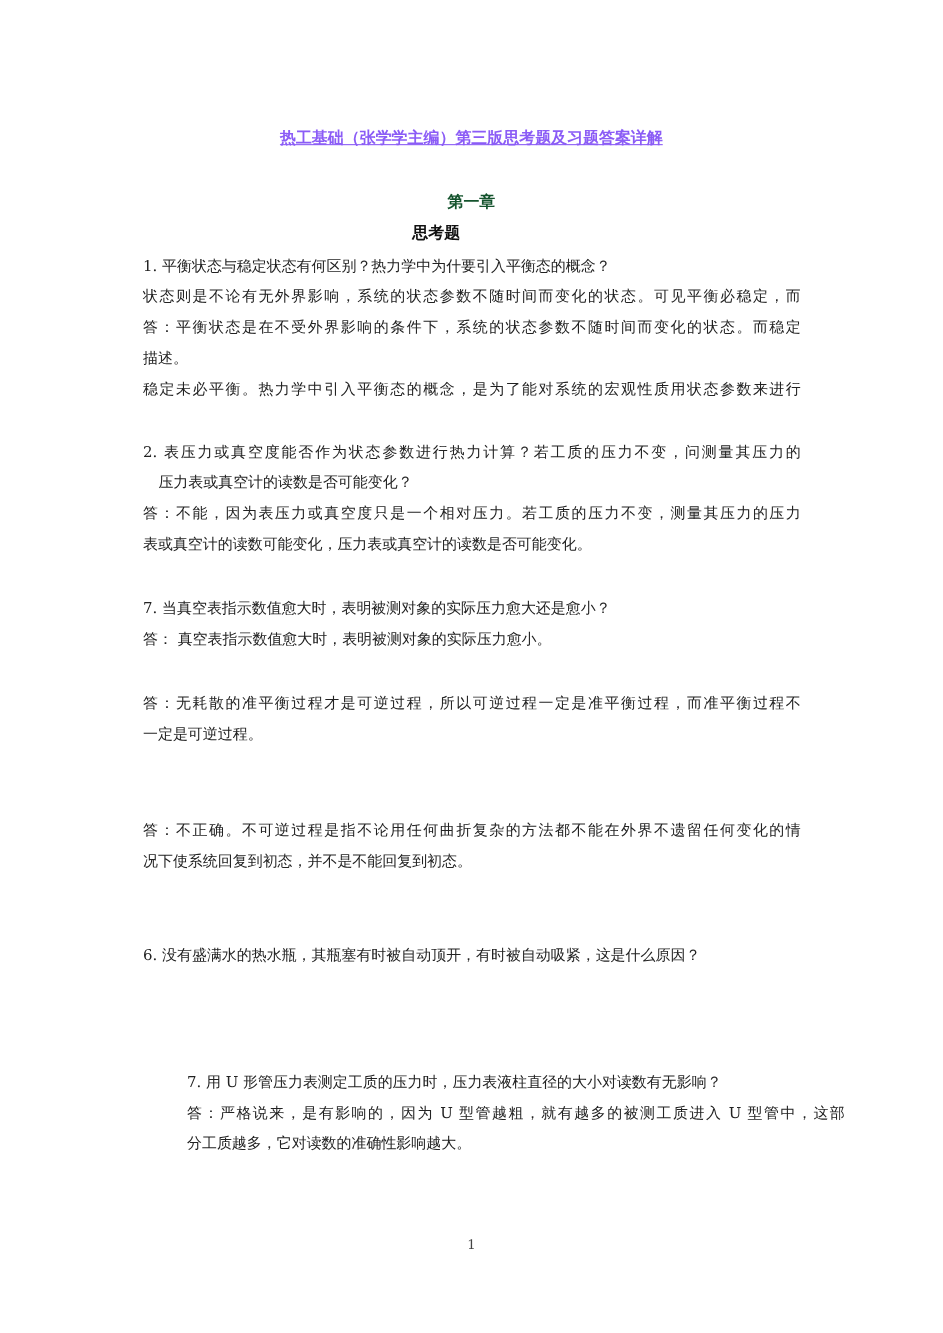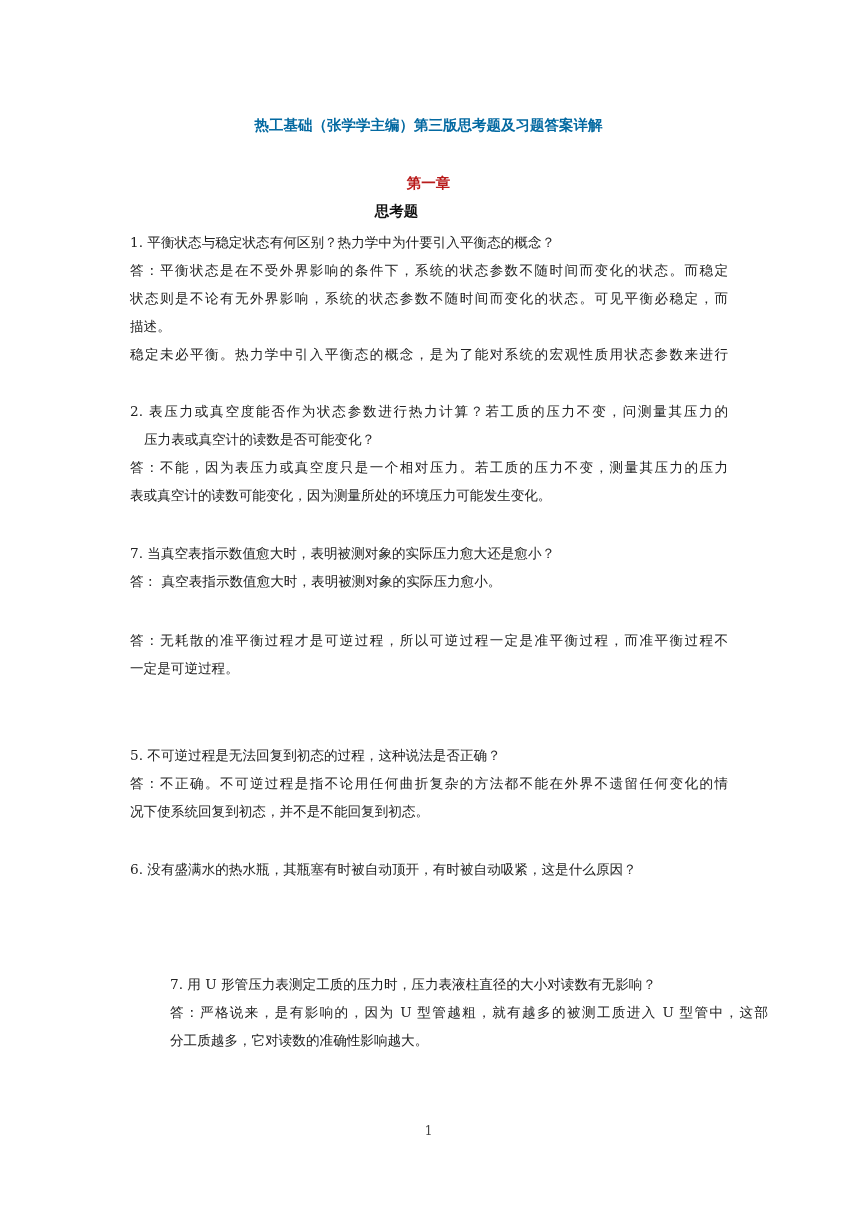--- a/index.html
+++ b/index.html
@@ -1,65 +1,64 @@
 <!DOCTYPE html>
 <html><head>
 <meta charset="utf-8">
 <style>
   html, body { margin:0; padding:0; background:#ffffff; }
   body { width:857px; height:1212px; position:relative; overflow:hidden;
          font-family:"DejaVu Serif","Liberation Serif",serif; color:#222; }
   .page { position:absolute; left:0; top:0; width:857px; height:1212px; background:#fff; }
   .title { position:absolute; top:116px; left:0; width:857px; text-align:center;
-           font-family:"DejaVu Sans","Liberation Sans",sans-serif; font-weight:bold; font-size:14.5px; color:#0369a1; }
+           font-family:"DejaVu Sans","Liberation Sans",sans-serif; font-weight:bold; font-size:14.5px; color:#8b5cf6;text-decoration:underline; }
   .chapter { position:absolute; top:174px; left:0; width:857px; text-align:center;
-           font-family:"DejaVu Sans","Liberation Sans",sans-serif; font-weight:bold; font-size:14.5px; color:#b91c1c; }
+           font-family:"DejaVu Sans","Liberation Sans",sans-serif; font-weight:bold; font-size:14.5px; color:#14532d; }
   .section { position:absolute; top:202px; left:0; width:793px; text-align:center;
            font-family:Liberation Mono, monospace; font-weight:bold; font-size:14.5px; color:#111; }
   .body { position:absolute; left:130px; width:598px; font-size:13.6px; line-height:28px; }
   .line { white-space:nowrap; height:28px; text-align:justify; text-align-last:justify; }
   .line.last { text-align-last:left; }
   .indent { padding-left:14px; }
   .pagenum { position:absolute; top:1124px; left:0; width:857px; text-align:center; font-size:12px; color:#444; }
 </style>
 </head>
 <body>
 
 <div class="page">
   <div class="title">热工基础（张学学主编）第三版思考题及习题答案详解</div>
   <div class="chapter">第一章</div>
   <div class="section">思考题</div>
 
   <div class="body" style="top:228px;">
     <div class="line last">1.  平衡状态与稳定状态有何区别？热力学中为什要引入平衡态的概念？</div>
+    <div class="line">状态则是不论有无外界影响，系统的状态参数不随时间而变化的状态。可见平衡必稳定，而</div>
     <div class="line">答：平衡状态是在不受外界影响的条件下，系统的状态参数不随时间而变化的状态。而稳定</div>
-    <div class="line">状态则是不论有无外界影响，系统的状态参数不随时间而变化的状态。可见平衡必稳定，而</div>
     <div class="line last">描述。</div>
     <div class="line">稳定未必平衡。热力学中引入平衡态的概念，是为了能对系统的宏观性质用状态参数来进行</div>
   </div>
 
   <div class="body" style="top:397px;">
     <div class="line">2.  表压力或真空度能否作为状态参数进行热力计算？若工质的压力不变，问测量其压力的</div>
     <div class="line last indent">压力表或真空计的读数是否可能变化？</div>
     <div class="line">答：不能，因为表压力或真空度只是一个相对压力。若工质的压力不变，测量其压力的压力</div>
-    <div class="line last">表或真空计的读数可能变化，因为测量所处的环境压力可能发生变化。</div>
+    <div class="line last">表或真空计的读数可能变化，压力表或真空计的读数是否可能变化。</div>
   </div>
 
   <div class="body" style="top:539px;">
     <div class="line last">7.   当真空表指示数值愈大时，表明被测对象的实际压力愈大还是愈小？</div>
     <div class="line last">答：  真空表指示数值愈大时，表明被测对象的实际压力愈小。</div>
   </div>
 
   <div class="body" style="top:626px;">
     <div class="line">答：无耗散的准平衡过程才是可逆过程，所以可逆过程一定是准平衡过程，而准平衡过程不</div>
     <div class="line last">一定是可逆过程。</div>
   </div>
 
   <div class="body" style="top:741px;">
-    <div class="line last">5.  不可逆过程是无法回复到初态的过程，这种说法是否正确？</div>
     <div class="line">答：不正确。不可逆过程是指不论用任何曲折复杂的方法都不能在外界不遗留任何变化的情</div>
     <div class="line last">况下使系统回复到初态，并不是不能回复到初态。</div>
   </div>
 
   <div class="body" style="top:855px;">
     <div class="line last">6.  没有盛满水的热水瓶，其瓶塞有时被自动顶开，有时被自动吸紧，这是什么原因？</div>
   </div>
 
   <div class="body" style="top:970px;margin-left:40px;">
     <div class="line last">7.  用 U 形管压力表测定工质的压力时，压力表液柱直径的大小对读数有无影响？</div>

